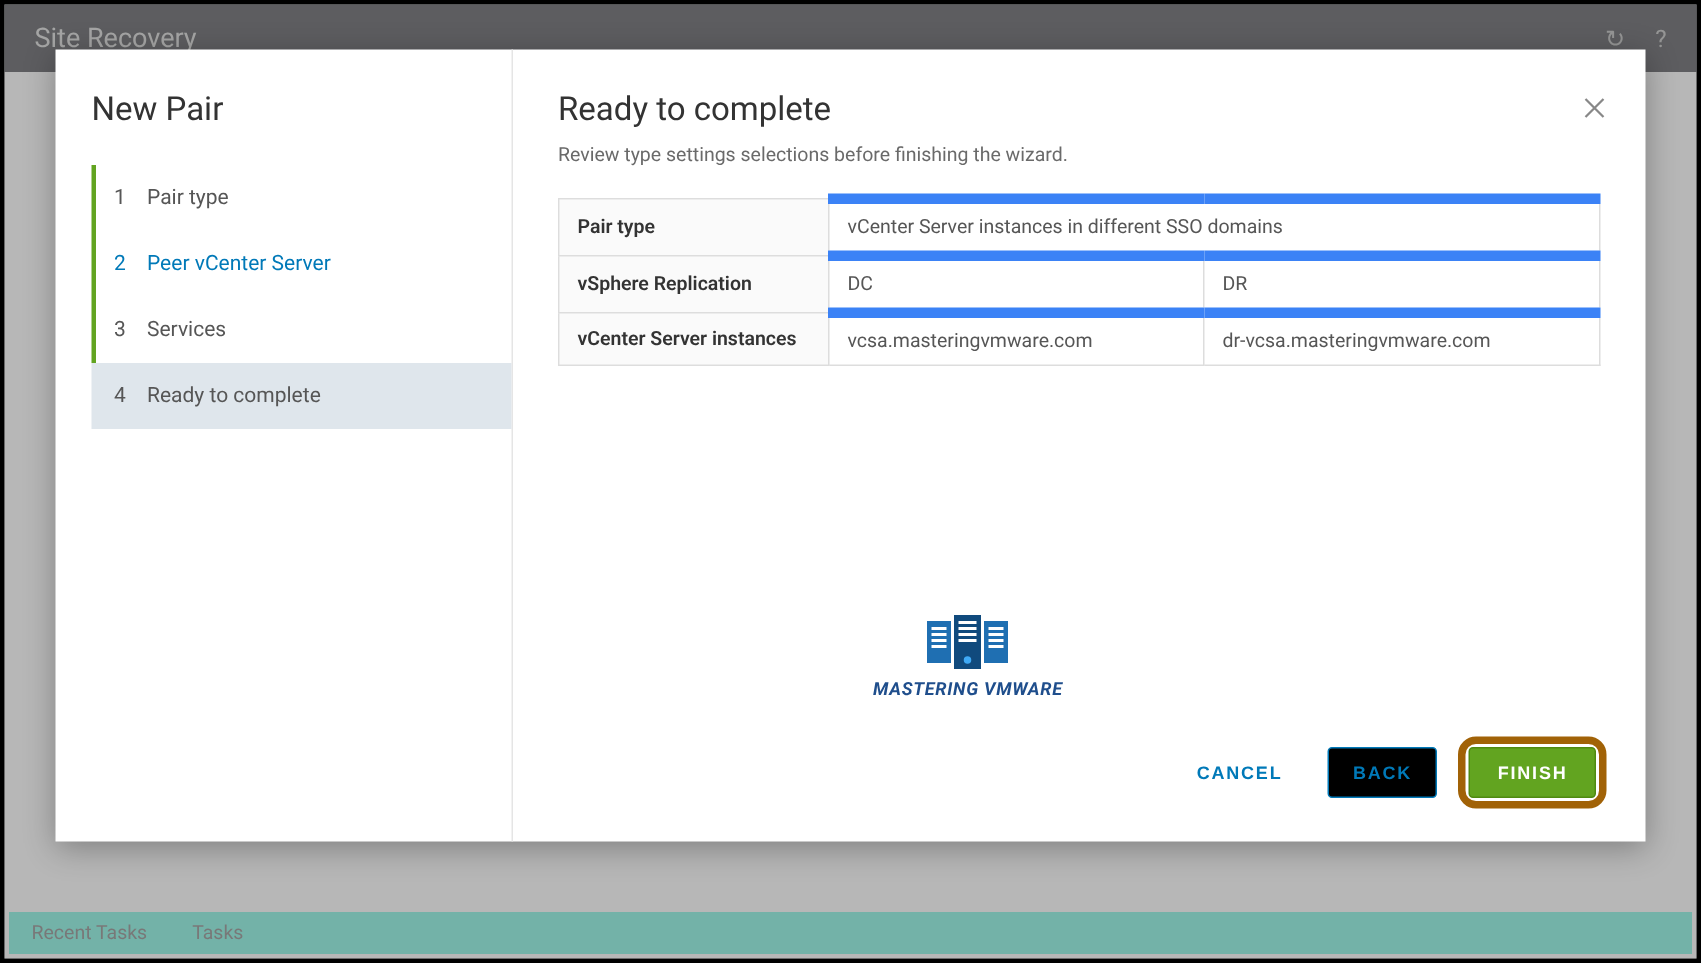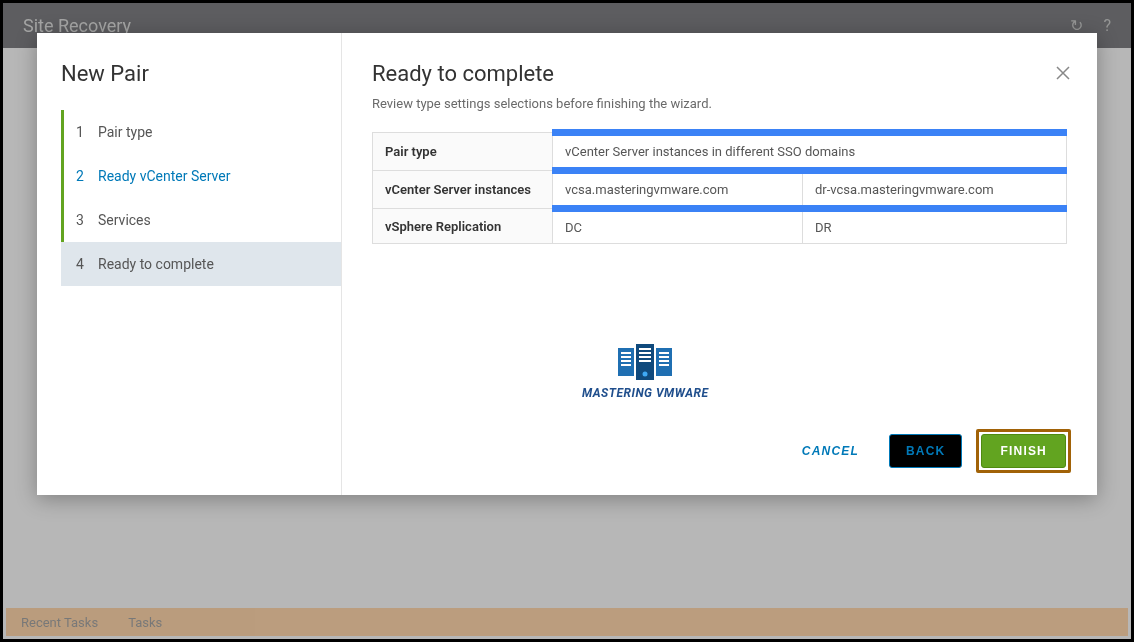--- a/index.html
+++ b/index.html
@@ -36,42 +36,42 @@
       margin-left: auto;
       display: flex;
       gap: 20px;
     }
     .bottom-bar {
       position: absolute;
       bottom: 3px;
       left: 3px;
       right: 3px;
       height: 28px;
-      background: #fdba74;
+      background: #5eead4;
       display: flex;
       align-items: center;
       padding: 0 15px;
       gap: 30px;
       color: #6b6b6b;
       font-size: 13px;
       opacity: 0.6;
     }
     .modal-overlay {
       position: absolute;
       top: 0; left: 0; right: 0; bottom: 0;
       background: rgba(0,0,0,0.25);
       display: flex;
       align-items: flex-start;
       justify-content: center;
       padding-top: 30px;
     }
     .modal {
       background: #fff;
       width: 1060px;
-      height: 462px;
+      height: 528px;
       display: flex;
       box-shadow: 0 4px 20px rgba(0,0,0,0.3);
       position: relative;
       justify-content: space-between;
     }
     .wizard-sidebar {
       width: 305px;
       border-right: 1px solid #e5e5e5;
       padding-top: 28px;
     }
@@ -195,31 +195,30 @@
       letter-spacing: 1.2px;
       padding: 9px 16px;
       border-radius: 3px;
       cursor: pointer;
       text-transform: uppercase;
     }
     .btn-cancel {
       background: none;
       border: none;
       color: #0079b8;
-      font-style: italic;
     }
     .btn-back {
       background: #000000;
       border: 1px solid #0079b8;
       color: #0079b8;
     }
     .btn-finish-wrap {
-      border: 3px solid #a16207;
+      border: 5px solid #a16207;
       padding: 2px;
-      border-radius: 2px;
+      border-radius: 12px;
     }
     .btn-finish {
       background: #62a420;
       border: 1px solid #4f8a10;
       color: #fff;
       padding: 9px 18px;
     }
   </style>
 </head>
 <body>
@@ -242,21 +241,21 @@
     <div class="modal">
       <div class="wizard-sidebar">
         <h2 class="wizard-title">New Pair</h2>
         <ul class="wizard-steps">
           <li class="wizard-step completed">
             <span class="step-num">1</span>
             <span>Pair type</span>
           </li>
           <li class="wizard-step completed link-style">
             <span class="step-num">2</span>
-            <span>Ready vCenter Server</span>
+            <span>Peer vCenter Server</span>
           </li>
           <li class="wizard-step completed">
             <span class="step-num">3</span>
             <span>Services</span>
           </li>
           <li class="wizard-step active">
             <span class="step-num">4</span>
             <span>Ready to complete</span>
           </li>
         </ul>
@@ -271,28 +270,28 @@
         <h2 class="content-title">Ready to complete</h2>
         <p class="content-subtitle">Review type settings selections before finishing the wizard.</p>
 
         <table class="summary-table">
           <tbody>
             <tr>
               <th>Pair type</th>
               <td colspan="2">vCenter Server instances in different SSO domains</td>
             </tr>
             <tr>
+              <th>vSphere Replication</th>
+              <td>DC</td>
+              <td>DR</td>
+            </tr>
+            <tr>
               <th>vCenter Server instances</th>
               <td>vcsa.masteringvmware.com</td>
               <td>dr-vcsa.masteringvmware.com</td>
-            </tr>
-            <tr>
-              <th>vSphere Replication</th>
-              <td>DC</td>
-              <td>DR</td>
             </tr>
           </tbody>
         </table>
 
         <div class="watermark">
           <div class="watermark-logo">
             <svg class="server-svg" width="16" height="32" viewBox="0 0 16 32">
                 <rect x="0" y="4" width="16" height="28" fill="#1f6fb2"></rect>
                 <rect x="3" y="8" width="10" height="2" fill="#fff"></rect>
                 <rect x="3" y="12" width="10" height="2" fill="#fff"></rect>

